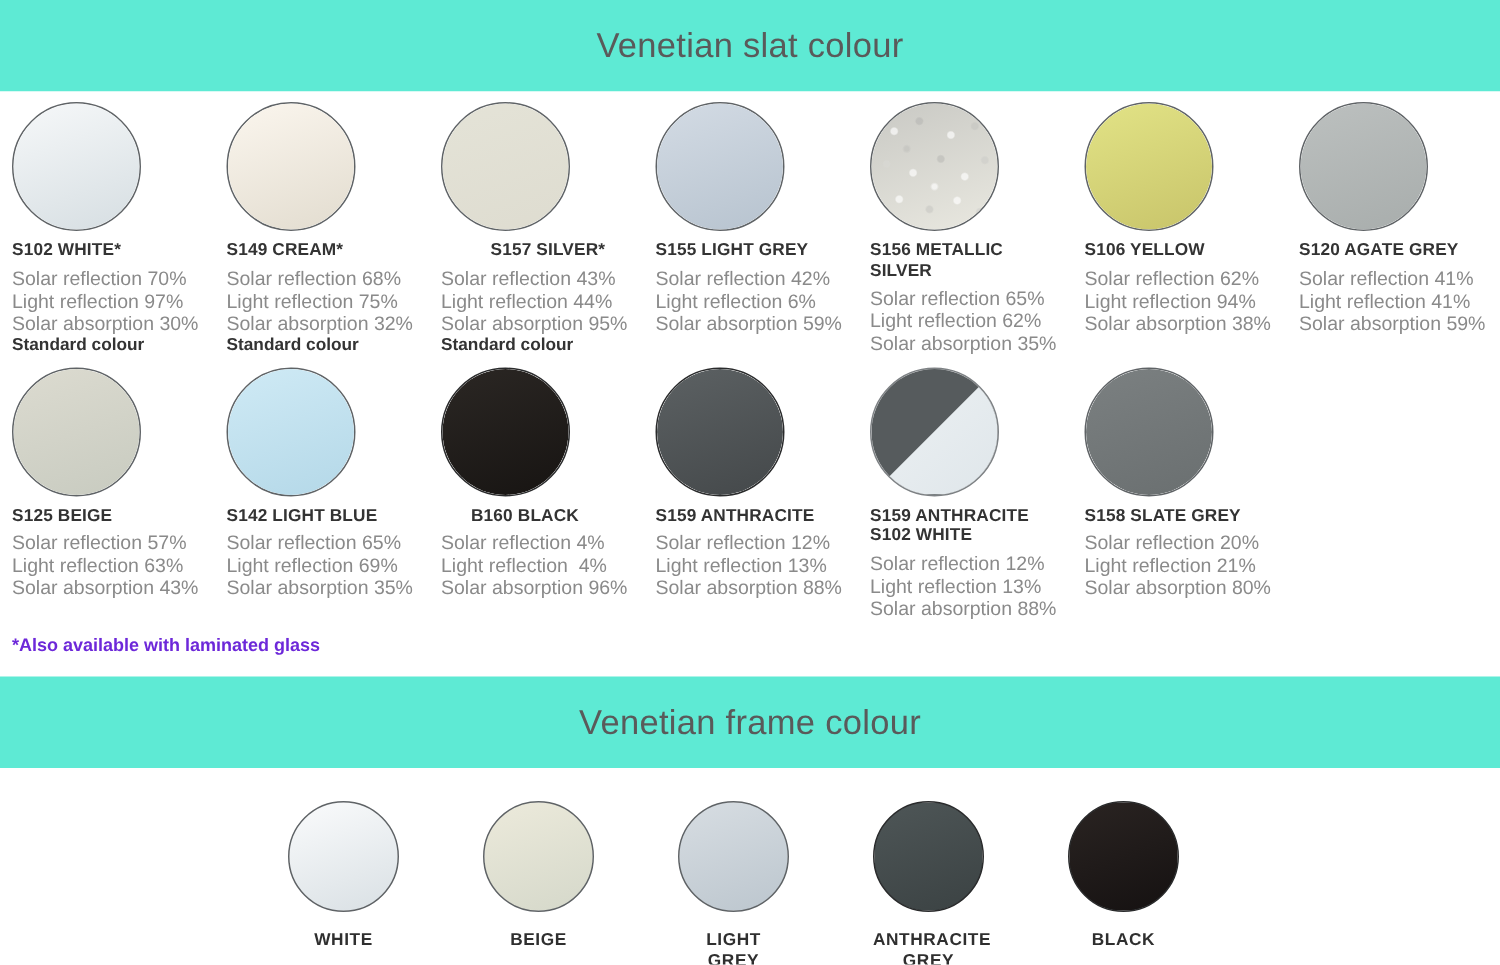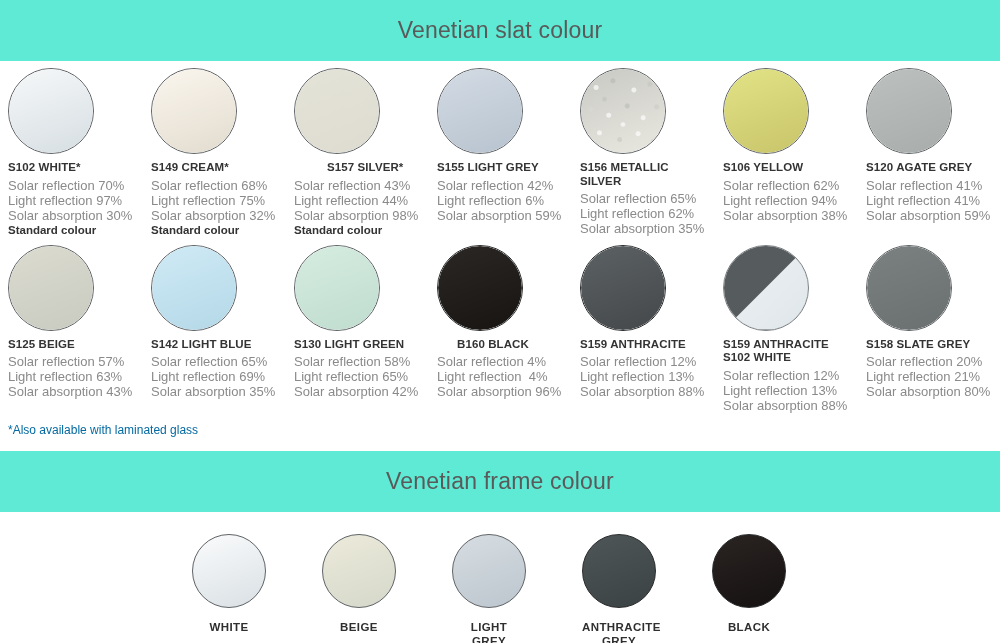--- a/index.html
+++ b/index.html
@@ -117,22 +117,23 @@
   }
   .standard {
     font-size: 11.5px;
     font-weight: bold;
     color: #333333;
     line-height: 15px;
     margin-top: 0px;
   }
   .footnote {
     font-size: 12px;
-    color: #0369a1;
+    color: #6d28d9;
     padding: 10px 0 0 8px;
+    font-weight: bold;
   }
 
   
   .frame-section {
     background: #ffffff;
     padding-top: 22px;
   }
   .frame-row {
     display: flex;
     justify-content: flex-start;
@@ -197,21 +198,21 @@
       </div>
       <div class="cell">
         <div class="swatch-wrap">
           <div class="swatch">
             <div class="swatch-inner" style="background: linear-gradient(160deg, rgb(228, 227, 215) 0%, rgb(222, 220, 208) 100%);"></div>
           </div>
         </div>
         <div class="label" style="white-space: pre-line; margin-left: 33px;">S157 SILVER*</div>
         <div class="spec">Solar reflection 43%</div>
         <div class="spec">Light reflection 44%</div>
-        <div class="spec">Solar absorption 98%</div>
+        <div class="spec">Solar absorption 95%</div>
         <div class="standard">Standard colour</div>
       </div>
       <div class="cell">
         <div class="swatch-wrap">
           <div class="swatch">
             <div class="swatch-inner" style="background: linear-gradient(160deg, rgb(211, 219, 228) 0%, rgb(183, 195, 207) 100%);"></div>
           </div>
         </div>
         <div class="label" style="white-space: pre-line;">S155 LIGHT GREY</div>
         <div class="spec">Solar reflection 42%</div>
@@ -266,31 +267,20 @@
       <div class="cell">
         <div class="swatch-wrap">
           <div class="swatch">
             <div class="swatch-inner" style="background: linear-gradient(160deg, rgb(207, 234, 245) 0%, rgb(180, 216, 232) 100%);"></div>
           </div>
         </div>
         <div class="label" style="white-space: pre-line;">S142 LIGHT BLUE</div>
         <div class="spec">Solar reflection 65%</div>
         <div class="spec">Light reflection 69%</div>
         <div class="spec">Solar absorption 35%</div>
-      </div>
-      <div class="cell">
-        <div class="swatch-wrap">
-          <div class="swatch">
-            <div class="swatch-inner" style="background: linear-gradient(160deg, rgb(214, 236, 224) 0%, rgb(191, 221, 207) 100%);"></div>
-          </div>
-        </div>
-        <div class="label" style="white-space: pre-line;">S130 LIGHT GREEN</div>
-        <div class="spec">Solar reflection 58%</div>
-        <div class="spec">Light reflection 65%</div>
-        <div class="spec">Solar absorption 42%</div>
       </div>
       <div class="cell">
         <div class="swatch-wrap">
           <div class="swatch dark-edge">
             <div class="swatch-inner" style="background: linear-gradient(160deg, rgb(43, 39, 36) 0%, rgb(23, 20, 18) 100%);"></div>
           </div>
         </div>
         <div class="label" style="white-space: pre-line; margin-left: 20px;">B160 BLACK</div>
         <div class="spec">Solar reflection 4%</div>
         <div class="spec">Light reflection  4%</div>

